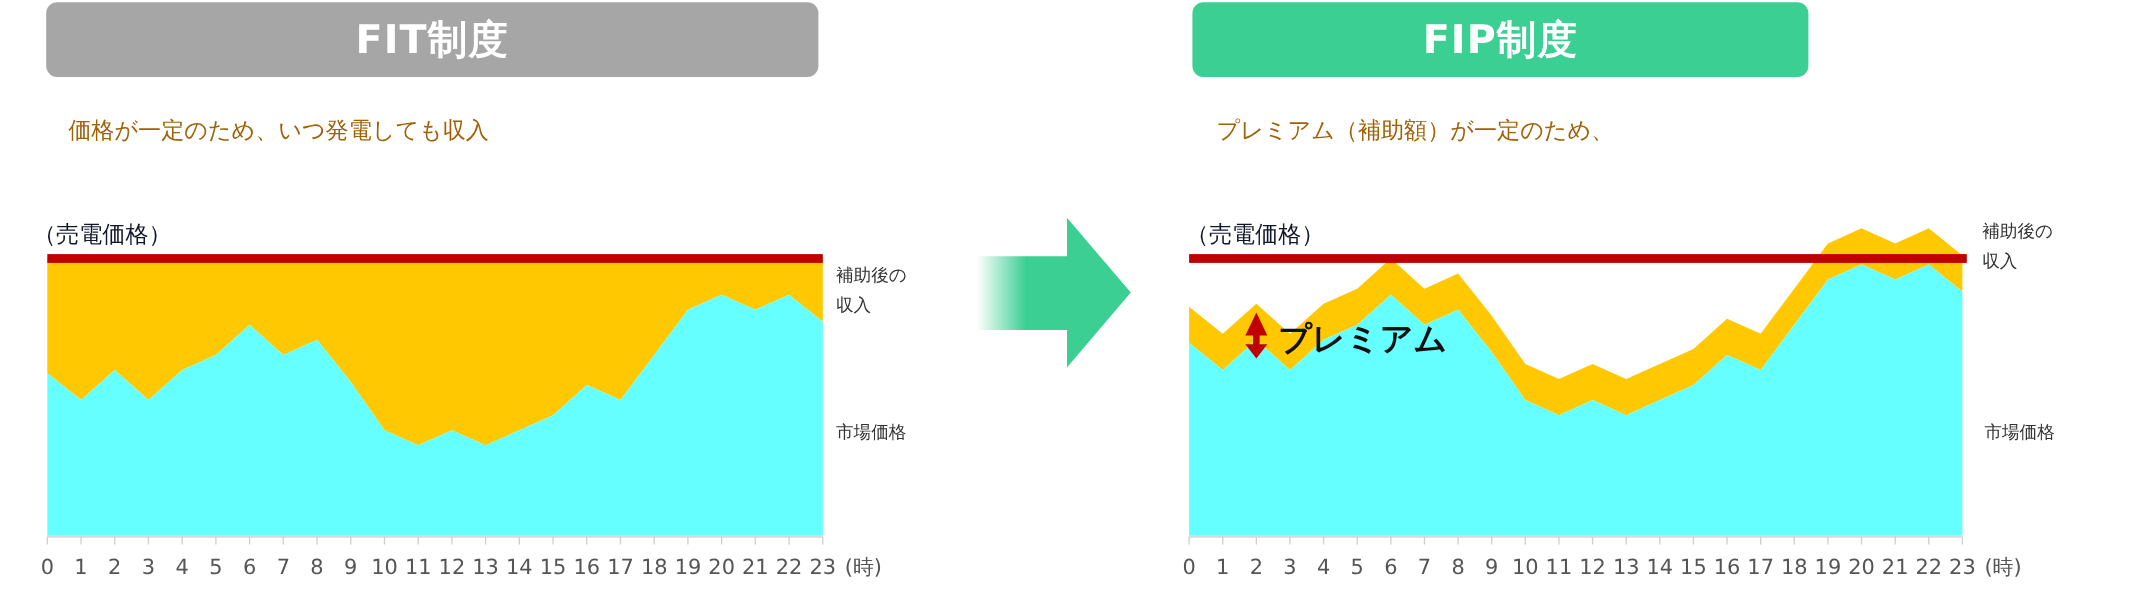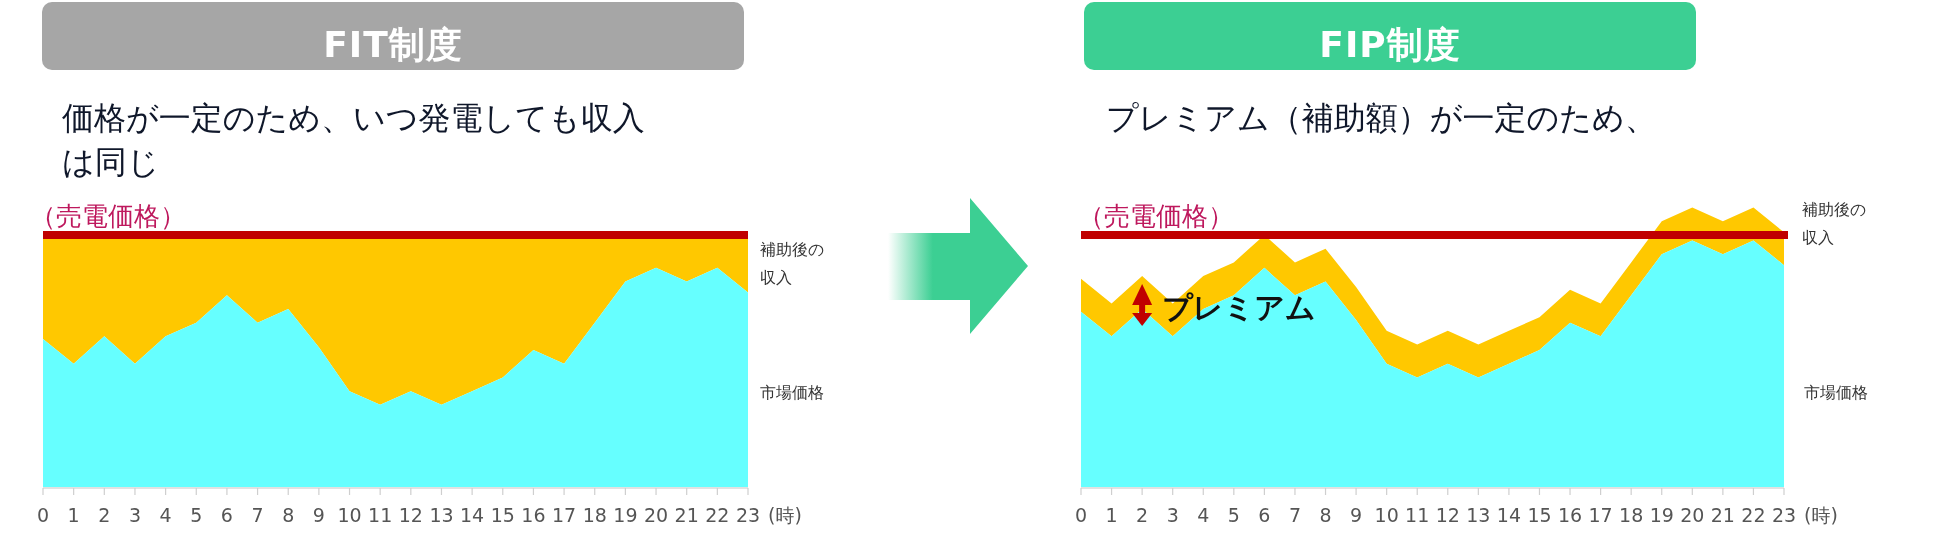--- a/index.html
+++ b/index.html
@@ -1,36 +1,35 @@
 <!DOCTYPE html>
 <html><head>
 <meta charset="utf-8">
 <style>
   html, body { margin:0; padding:0; background:#ffffff; }
   body { width:1950px; height:550px; position:relative; overflow:hidden;
          font-family:"DejaVu Sans", "Liberation Sans", sans-serif; color:#222; }
   .header-bar { position:absolute; top:2px; height:68px; border-radius:10px;
-                display:flex; align-items:flex-end; justify-content:center;
+                display:flex; align-items:center; justify-content:center;
                 color:#fff; font-weight:bold; font-size:36px; letter-spacing:1px; }
-  .desc { position:absolute; font-size:32px; line-height:44px; color:#0f172a; }
-  .unit-label { position:absolute; font-size:26px; color:#be185d; }
+  .desc { position:absolute; font-size:21px; line-height:44px; color:#a16207; }
+  .unit-label { position:absolute; font-size:21px; color:#0f172a; }
   .side-label { position:absolute; font-size:16px; line-height:28px; color:#333; }
   .chart-svg { position:absolute; left:0; top:0; }
   .tick-label { font-size:19px; fill:#555; font-family:"DejaVu Sans", "Liberation Sans", sans-serif; }
   .arrow-wrap { position:absolute; left:888px; top:198px; }
 </style>
 </head>
 <body>
 
 <div class="header-bar" style="left:42px; width:702px; background:#a6a6a6;">
   <span>FIT制度</span>
 </div>
 <div class="desc" style="left:62px; top:96px;">
   <div>価格が一定のため、いつ発電しても収入</div>
-  <div>は同じ</div>
 </div>
 <div class="unit-label" style="left:30px; top:199px;">（売電価格）</div>
 <div class="side-label" style="left:760px; top:236px;">
   <div>補助後の</div>
   <div>収入</div>
 </div>
 <div class="side-label" style="left:760px; top:379px;">市場価格</div>
 
 <div class="arrow-wrap">
   <svg width="145" height="138" viewBox="0 0 145 138">
@@ -38,21 +37,21 @@
       <linearGradient id="arrowFade" x1="0" y1="0" x2="1" y2="0">
         <stop offset="0" stop-color="#3ccf93" stop-opacity="0"></stop>
         <stop offset="0.32" stop-color="#3ccf93" stop-opacity="1"></stop>
         <stop offset="1" stop-color="#3ccf93" stop-opacity="1"></stop>
       </linearGradient>
     </defs>
     <polygon points="0,35 82,35 82,0 140,68 82,136 82,102 0,102" fill="url(#arrowFade)"></polygon>
   </svg>
 </div>
 
-<div class="header-bar" style="left:1084px; width:612px; background:#3ccf93;">
+<div class="header-bar" style="left:1084px; width:560px; background:#3ccf93;">
   <span>FIP制度</span>
 </div>
 <div class="desc" style="left:1106px; top:96px;">
   <div>プレミアム（補助額）が一定のため、</div>
 </div>
 <div class="unit-label" style="left:1078px; top:199px;">（売電価格）</div>
 <div class="side-label" style="left:1802px; top:196px;">
   <div>補助後の</div>
   <div>収入</div>
 </div>

